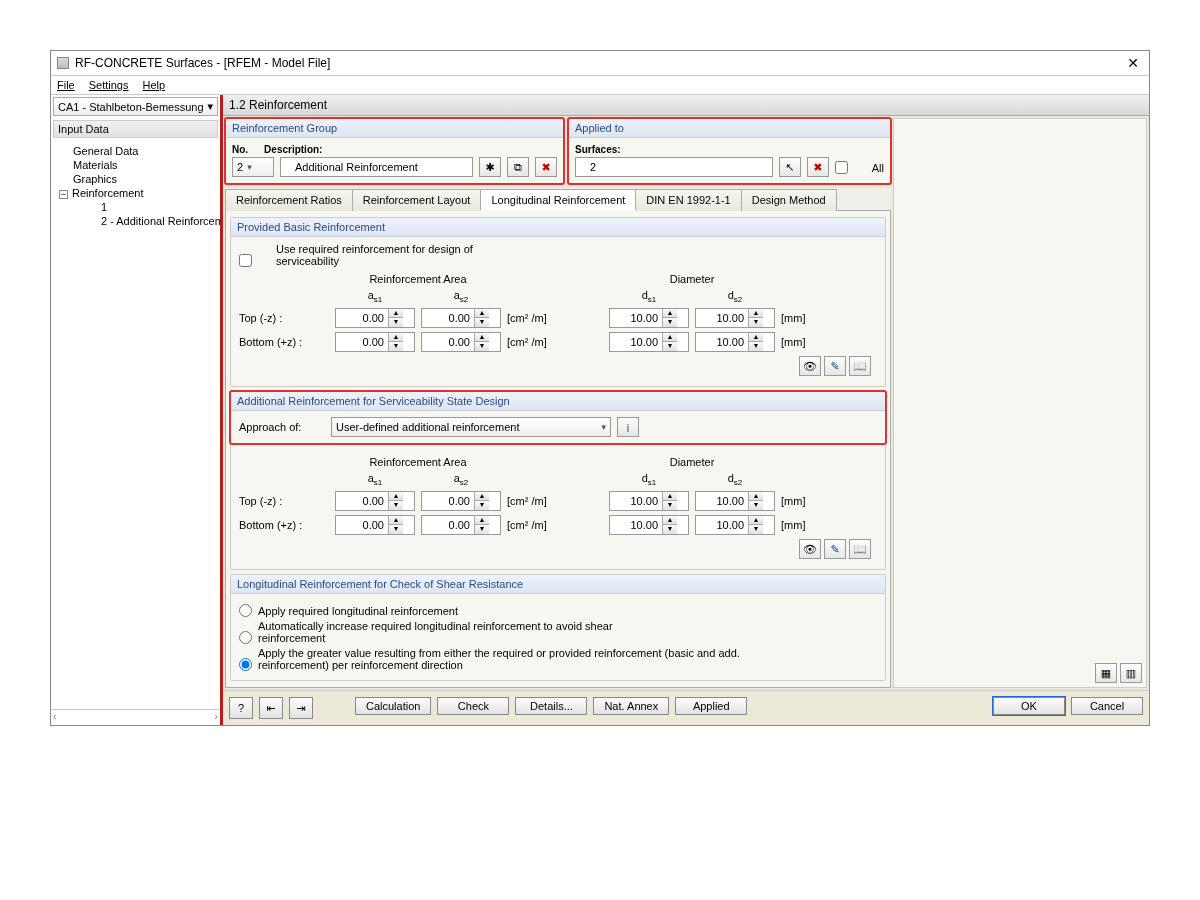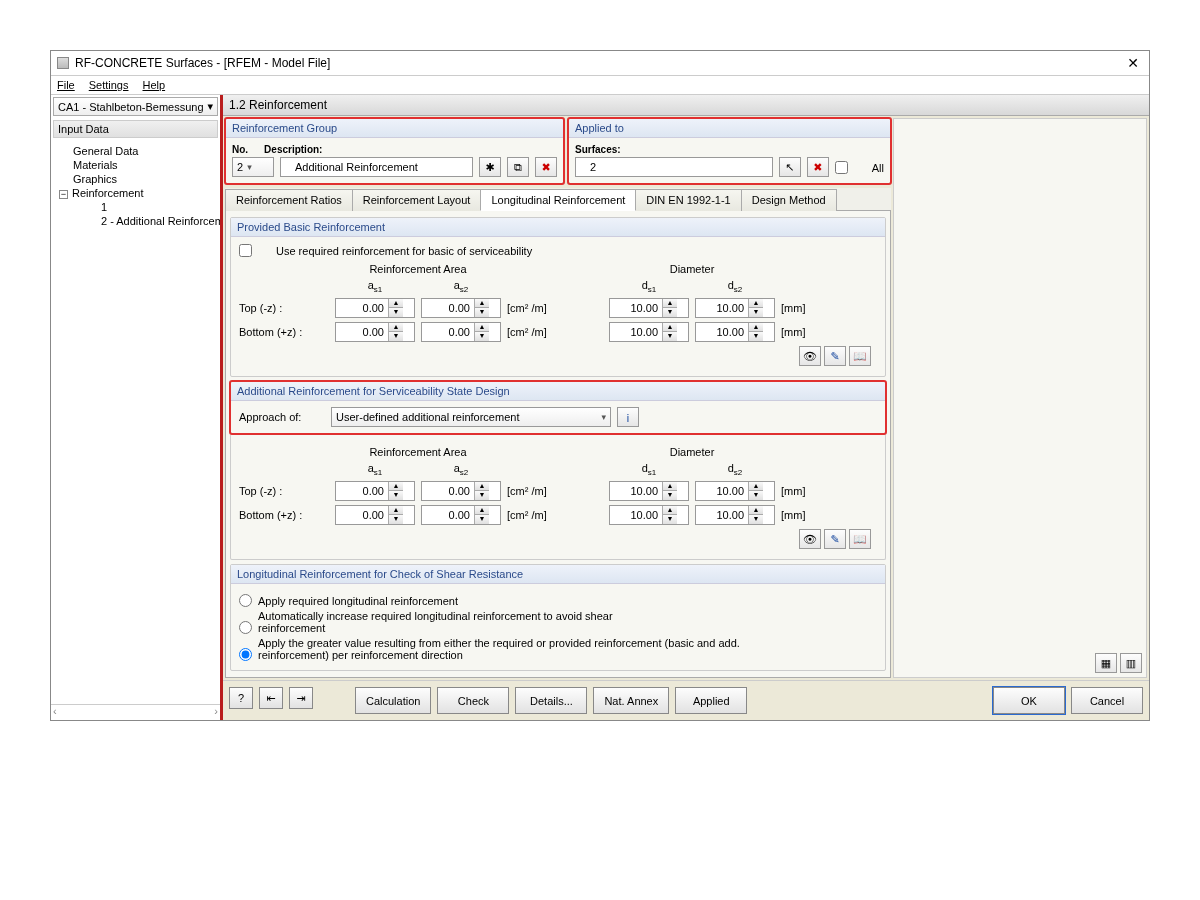--- a/index.html
+++ b/index.html
@@ -58,21 +58,21 @@
 .spin input { border: none; width: 52px; text-align: right; padding: 0 4px; font-size: 11px; outline: none; }
 .spin .arrows { display: flex; flex-direction: column; border-left: 1px solid #aaa; }
 .spin .arrows div { width: 14px; height: 9px; font-size: 7px; text-align: center; line-height: 8px; background: linear-gradient(#fafafa,#e0e0e0); cursor: pointer; }
 .spin .arrows div:first-child { border-bottom: 1px solid #aaa; }
 .unit { font-size: 11px; }
 .btnrow { display: flex; justify-content: flex-end; gap: 3px; padding: 4px 6px; }
 .radio { display: flex; align-items: flex-end; gap: 6px; margin: 3px 0; }
 .radio input { margin-top: 1px; }
 .footer { display: flex; padding: 6px; gap: 6px; border-top: 1px solid #ccc; background: #ece9d8; }
 .footer .spacer { flex: 1; }
-.btn { min-width: 72px; height: 27px; border: 1px solid #888; background: linear-gradient(#fdfdfd,#e2e2e2); padding: 0 10px; cursor: pointer; display:inline-flex; align-items:center; justify-content:center; }
+.btn { min-width: 72px; height: 18px; border: 1px solid #888; background: linear-gradient(#fdfdfd,#e2e2e2); padding: 0 10px; cursor: pointer; display:inline-flex; align-items:center; justify-content:center; }
 .btn.primary { outline: 1px solid #2a6ad0; }
 .btn-sm { width: 24px; height: 22px; border: 1px solid #888; background: linear-gradient(#fdfdfd,#e2e2e2); cursor: pointer; display:inline-flex; align-items:center; justify-content:center; }
 sup, sub { font-size: 8px; }
 </style>
 </head>
 <body>
 
 <div class="window">
   <div class="titlebar">
     <div class="icon"></div>
@@ -155,21 +155,21 @@
               <div class="tab">DIN EN 1992-1-1</div>
               <div class="tab">Design Method</div>
             </div>
             <div class="tabcontent">
 
               <div class="section">
                 <div class="sec-title">Provided Basic Reinforcement</div>
                 <div class="sec-body">
                   <label class="chk">
                     <input type="checkbox" style="">
-                    <span style="max-width:260px; display:inline-block;">Use required reinforcement for basic of serviceability</span>
+                    <span style="max-width:260px; display:inline-block;">Use required reinforcement for design of serviceability</span>
                   </label>
                   <div class="grid">
                     <div></div>
                     <div class="hdr span2">Reinforcement Area</div>
                     <div></div>
                       <div></div>
                     <div class="hdr span2">Diameter</div>
                     <div></div>
 
                     <div></div>

